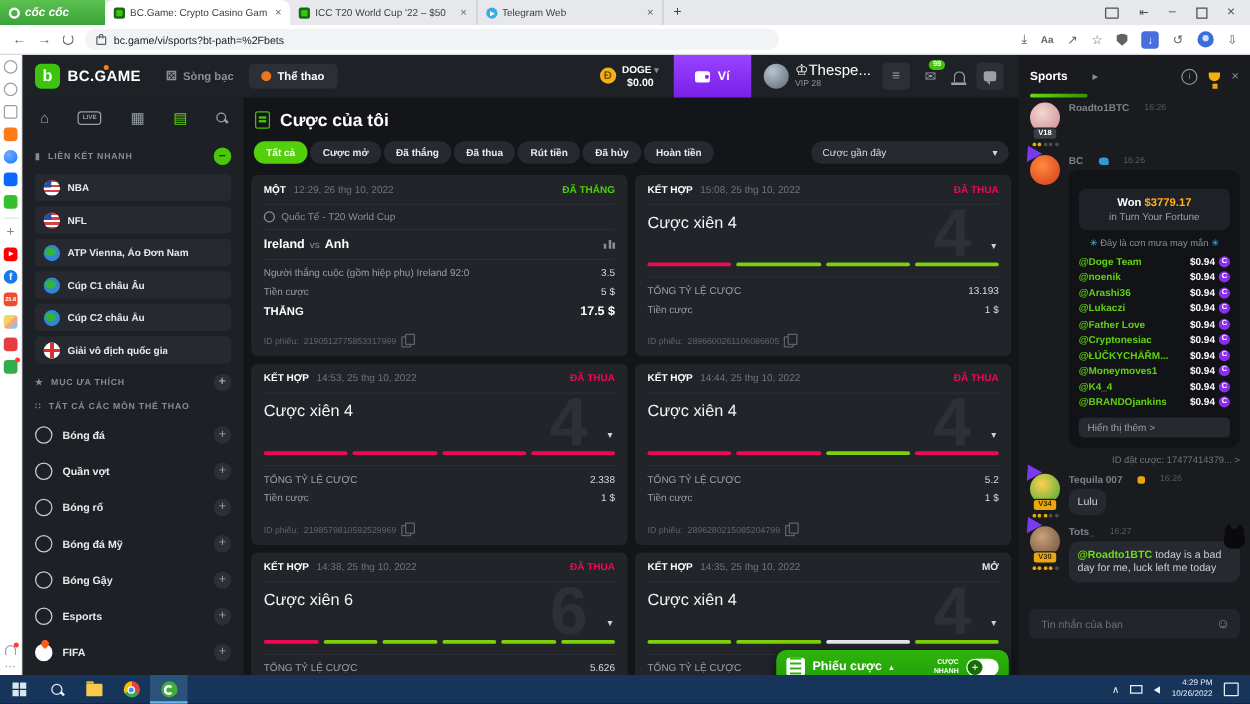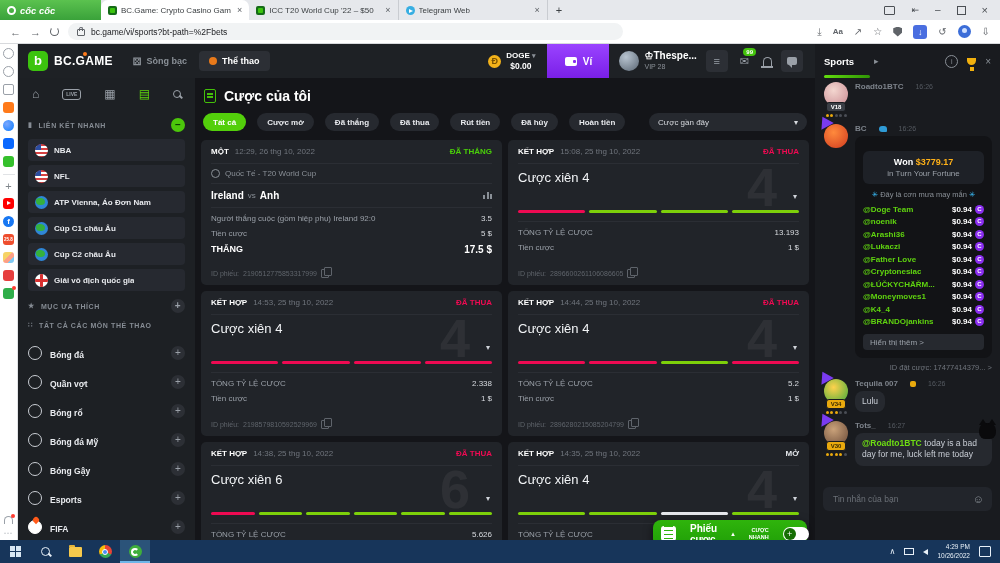--- a/index.html
+++ b/index.html
@@ -1,21 +1,21 @@
 <!DOCTYPE html>
 <html><head>
 <meta charset="utf-8">
 <style>
   html,body{margin:0;padding:0}
   body{width:1000px;height:563px;position:relative;overflow:hidden;background:#121418;
        font-family:"Liberation Sans",sans-serif}
 
   
   .tabbar{position:absolute;top:0;left:0;right:0;height:20px;background:#e6e8ec;display:flex;align-items:flex-end}
-  .cocbrand{width:101px;height:20px;background:linear-gradient(180deg,#5bc24f,#3aa23a);color:#fff;
+  .cocbrand{width:84px;height:20px;background:linear-gradient(180deg,#5bc24f,#3aa23a);color:#fff;
     font-weight:bold;font-size:9.5px;display:flex;align-items:center;gap:4px;padding-left:7px;box-sizing:border-box;font-style:italic}
   .ring{width:9px;height:9px;border:2px solid #fff;border-radius:50%;box-sizing:border-box;flex:none}
   .tab{height:20px;display:flex;align-items:center;gap:4px;padding:0 7px;font-size:8px;color:#3c4043;
     border-right:1px solid #c9ccd1;box-sizing:border-box}
   .tab.active{background:#fff;border-radius:7px 7px 0 0;border-right:none}
   .tab .ttl{white-space:nowrap;overflow:hidden;text-overflow:ellipsis;width:112px}
   .fav{width:9px;height:9px;border-radius:2px;flex:none;position:relative}
   .fav-bc{background:#156b18}
   .fav-bc:after{content:"";position:absolute;inset:2px;background:#3cc40e;border-radius:1px}
   .fav-tg{background:#37aee2;border-radius:50%}
@@ -91,21 +91,21 @@
   .dtop{color:#fff;font-size:8px;font-weight:bold}
   .dtop .car{color:#8a9097;font-size:7px}
   .dbot{color:#fff;font-size:8.5px;font-weight:bold}
   .vi{width:62px;height:34px;background:linear-gradient(180deg,#9a43ff,#7a1fe8);display:flex;align-items:center;
     justify-content:center;gap:6px;color:#fff;font-weight:bold;font-size:10px;margin-left:12px}
   .wic{width:12px;height:9px;background:#fff;border-radius:2px;position:relative}
   .wic:after{content:"";position:absolute;right:1px;top:3px;width:3px;height:3px;background:#8a2df0;border-radius:1px}
   .acct{display:flex;align-items:center;gap:5px;margin-left:10px}
   .uav{width:20px;height:20px;border-radius:50%;background:radial-gradient(circle at 35% 30%,#b8c4d0,#5a6673);flex:none}
   .ucol{line-height:1.25}
-  .uname{color:#fff;font-size:10px;font-weight:bold}
+  .uname{color:#fff;font-size:12px;font-weight:normal}
   .uvip{color:#8a9097;font-size:7px}
   .hic{width:22px;height:22px;background:#2c2f35;border-radius:4px;display:flex;align-items:center;justify-content:center;
     color:#9aa0a8;margin-left:9px;position:relative;font-size:11px}
   .plainic{position:relative;color:#9aa0a8;margin-left:12px;font-size:11px}
   .badge99{position:absolute;top:-7px;right:-7px;background:#43c30c;color:#fff;font-size:6px;font-weight:bold;
     border-radius:7px;padding:1px 3px}
   .bellic{width:9px;height:9px;border:1.5px solid #9aa0a8;border-bottom:none;border-radius:5px 5px 0 0;
     box-sizing:border-box;position:relative;margin-left:14px}
   .bellic:after{content:"";position:absolute;left:-3px;bottom:-2px;width:12px;height:1.5px;background:#9aa0a8}
   .chbubble{width:10px;height:8px;background:#9aa0a8;border-radius:2px;position:relative}
@@ -148,21 +148,21 @@
   .flag{width:13px;height:13px;border-radius:50%;flex:none;position:relative;overflow:hidden}
   .flag-us{background:repeating-linear-gradient(180deg,#d64040 0 2px,#fff 2px 4px)}
   .flag-us:after{content:"";position:absolute;top:0;left:0;width:6px;height:6px;background:#2b4da0}
   .flag-globe{background:#2f86d6}
   .flag-globe:after{content:"";position:absolute;top:2px;left:1px;width:9px;height:7px;background:#35b13c;
     border-radius:45% 60% 50% 55%}
   .flag-england{background:#fff}
   .flag-england:after{content:"";position:absolute;inset:0;
     background:linear-gradient(90deg,transparent 5px,#d83030 5px 8px,transparent 8px),
                linear-gradient(180deg,transparent 5px,#d83030 5px 8px,transparent 8px)}
-  .sportitem{height:24px;display:flex;align-items:flex-end;gap:8px;margin-bottom:5px}
+  .sportitem{height:24px;display:flex;align-items:center;gap:8px;margin-bottom:5px}
   .sport-ic{width:14px;height:14px;border:1.5px solid #c9cdd3;border-radius:50%;box-sizing:border-box;flex:none;position:relative}
   .sport-ic.fifa{background:#fff;border-color:#fff}
   .sport-ic.fifa:after{content:"";position:absolute;top:-4px;left:4px;width:6px;height:6px;background:#ff5a1a;
     border-radius:50% 50% 50% 0;transform:rotate(-45deg)}
   .sportlab{color:#e8eaee;font-size:8.5px;font-weight:bold;flex:1;white-space:nowrap;overflow:hidden}
 
   
   .main{position:absolute;top:78px;left:195px;width:620px;bottom:14px;background:#141519;
     padding:8px 6px 0;box-sizing:border-box;overflow:hidden}
   .mtitle{display:flex;align-items:center;gap:8px;margin:2px 0 9px;padding-left:3px}
@@ -198,22 +198,22 @@
   .copy{width:6px;height:7px;border:1px solid #5f646b;border-radius:1px;position:relative}
   .copy:after{content:"";position:absolute;top:-3px;left:2px;width:6px;height:7px;border:1px solid #5f646b;
     border-radius:1px;background:#212429}
   .ptitle{margin-top:6px;color:#f2f4f6;font-size:13px}
   .ghost{position:absolute;top:20px;right:32px;font-size:54px;font-weight:bold;color:rgba(255,255,255,.06);line-height:1}
   .caret{position:absolute;top:52px;right:12px;color:#cfd3d9;font-size:8px}
   .legs{display:flex;gap:4px;margin-top:25px;padding-bottom:8px;border-bottom:1px solid #2b2e34}
   .seg{height:3px;border-radius:2px;flex:1}
   .seg.win{background:#7dd00a}.seg.lose{background:#ee0a52}.seg.open{background:#e6e8ec}
 
-  .betslip{position:absolute;right:8px;bottom:2px;width:154px;height:27px;border-radius:8px;
-    background:linear-gradient(180deg,#2fb40c,#1f9e07);display:flex;align-items:center;gap:14px;
+  .betslip{position:absolute;right:8px;bottom:2px;width:186px;height:27px;border-radius:8px;
+    background:linear-gradient(180deg,#2fb40c,#1f9e07);display:flex;align-items:center;gap:6px;
     padding:0 8px;box-sizing:border-box;box-shadow:0 3px 10px rgba(0,0,0,.55);z-index:7}
   .bsic{width:15px;height:15px;background:#fff;border-radius:3px;flex:none;
     background-image:linear-gradient(#2fb40c 1.5px,transparent 1.5px);background-size:9px 4px;
     background-position:3px 4px;background-repeat:repeat-y}
   .bslabel{color:#fff;font-weight:bold;font-size:10px}
   .bscaret{color:#fff;font-size:7px}
   .qb{margin-left:auto;color:#fff;font-size:5.5px;font-weight:bold;text-align:right;line-height:1.2;width:24px}
   .toggle{width:26px;height:14px;background:#fff;border-radius:8px;position:relative;flex:none}
   .knob{position:absolute;left:1px;top:1px;width:12px;height:12px;background:#156e04;border-radius:50%;
     color:#fff;font-size:9px;line-height:12px;text-align:center}
@@ -525,21 +525,21 @@
       </div>
     </div>
 </div>
 
 <div class="main">
   <div class="mtitle">
     <span class="doc"></span>
     <h1>Cược của tôi</h1>
   </div>
   <div class="filters">
-    <div style="display:flex;gap:11px">
+    <div style="display:flex;gap:2px">
 
         <span class="pill active">Tất cả</span>
 
         <span class="pill">Cược mở</span>
 
         <span class="pill">Đã thắng</span>
 
         <span class="pill">Đã thua</span>
 
         <span class="pill">Rút tiền</span>

